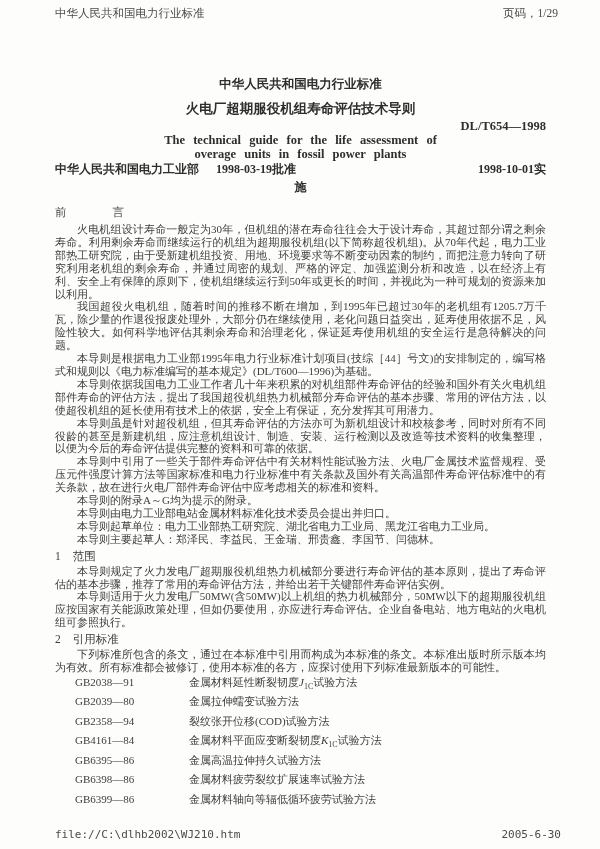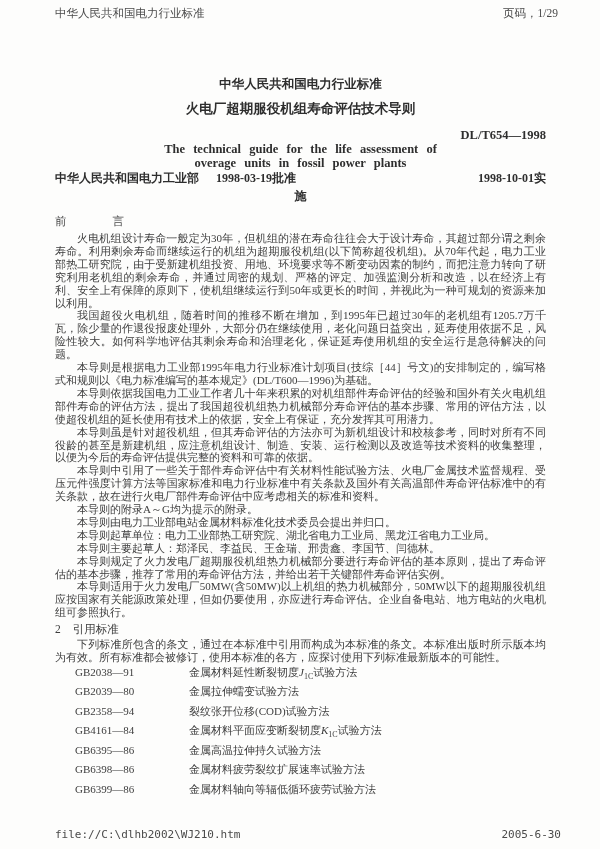--- a/index.html
+++ b/index.html
@@ -15,21 +15,21 @@
   .running-header {
     position:absolute; top:6px; left:55px; right:42px;
     display:flex; justify-content:space-between;
     font-size:11.5px; color:#4a4a4a;
   }
   .doc {
     position:absolute; left:55px; top:76px; width:491px;
   }
   .std-org { text-align:center; font-weight:bold; font-size:12.5px; color:#2e2e2e; margin-bottom:7px; }
   .title-cn { text-align:center; font-weight:bold; font-size:13.5px; color:#2e2e2e; }
-  .std-no  { text-align:right; font-weight:bold; font-size:12.5px; color:#2e2e2e; margin-top:10px; }
+  .std-no  { text-align:right; font-weight:bold; font-size:12.5px; color:#2e2e2e; margin-top:1px; }
   .title-en { text-align:center; font-weight:bold; font-size:12.5px; color:#2e2e2e; word-spacing:5px; line-height:13.5px; }
   .approval-row { display:flex; justify-content:space-between; font-weight:bold; font-size:12px; color:#2e2e2e; }
   .approval-left span { margin-right:14px; }
   .approval-left span:last-child { margin-right:0; }
   .shi { text-align:center; font-weight:bold; font-size:12px; color:#2e2e2e; margin-top:1px; }
   .fw-heading { margin-top:9px; margin-bottom:3px; font-size:11.5px; color:#4a4a4a; }
   .body-p {
     margin:0; font-size:11px; line-height:12.9px;
     text-align:justify; text-indent:2em; color:#3d3d3d;
   }
@@ -81,20 +81,23 @@
     <p class="body-p">我国超役火电机组，随着时间的推移不断在增加，到1995年已超过30年的老机组有1205.7万千瓦，除少量的作退役报废处理外，大部分仍在继续使用，老化问题日益突出，延寿使用依据不足，风险性较大。如何科学地评估其剩余寿命和治理老化，保证延寿使用机组的安全运行是急待解决的问题。</p>
     <p class="body-p">本导则是根据电力工业部1995年电力行业标准计划项目(技综［44］号文)的安排制定的，编写格式和规则以《电力标准编写的基本规定》(DL/T600—1996)为基础。</p>
     <p class="body-p">本导则依据我国电力工业工作者几十年来积累的对机组部件寿命评估的经验和国外有关火电机组部件寿命的评估方法，提出了我国超役机组热力机械部分寿命评估的基本步骤、常用的评估方法，以使超役机组的延长使用有技术上的依据，安全上有保证，充分发挥其可用潜力。</p>
     <p class="body-p">本导则虽是针对超役机组，但其寿命评估的方法亦可为新机组设计和校核参考，同时对所有不同役龄的甚至是新建机组，应注意机组设计、制造、安装、运行检测以及改造等技术资料的收集整理，以便为今后的寿命评估提供完整的资料和可靠的依据。</p>
     <p class="body-p">本导则中引用了一些关于部件寿命评估中有关材料性能试验方法、火电厂金属技术监督规程、受压元件强度计算方法等国家标准和电力行业标准中有关条款及国外有关高温部件寿命评估标准中的有关条款，故在进行火电厂部件寿命评估中应考虑相关的标准和资料。</p>
     <p class="body-p fw-single">本导则的附录A～G均为提示的附录。</p>
     <p class="body-p fw-single">本导则由电力工业部电站金属材料标准化技术委员会提出并归口。</p>
     <p class="body-p fw-single">本导则起草单位：电力工业部热工研究院、湖北省电力工业局、黑龙江省电力工业局。</p>
     <p class="body-p fw-single">本导则主要起草人：郑泽民、李益民、王金瑞、邢贵鑫、李国节、闫德林。</p>
 
+    <div class="sec-heading">
+      <span class="sec-no">1</span><span>范围</span>
+    </div>
     <p class="body-p">本导则规定了火力发电厂超期服役机组热力机械部分要进行寿命评估的基本原则，提出了寿命评估的基本步骤，推荐了常用的寿命评估方法，并给出若干关键部件寿命评估实例。</p>
     <p class="body-p">本导则适用于火力发电厂50MW(含50MW)以上机组的热力机械部分，50MW以下的超期服役机组应按国家有关能源政策处理，但如仍要使用，亦应进行寿命评估。企业自备电站、地方电站的火电机组可参照执行。</p>
 
     <div class="sec-heading">
       <span class="sec-no">2</span><span>引用标准</span>
     </div>
     <p class="body-p">下列标准所包含的条文，通过在本标准中引用而构成为本标准的条文。本标准出版时所示版本均为有效。所有标准都会被修订，使用本标准的各方，应探讨使用下列标准最新版本的可能性。</p>
 
     <div class="ref-list">
       <div class="ref-row">

